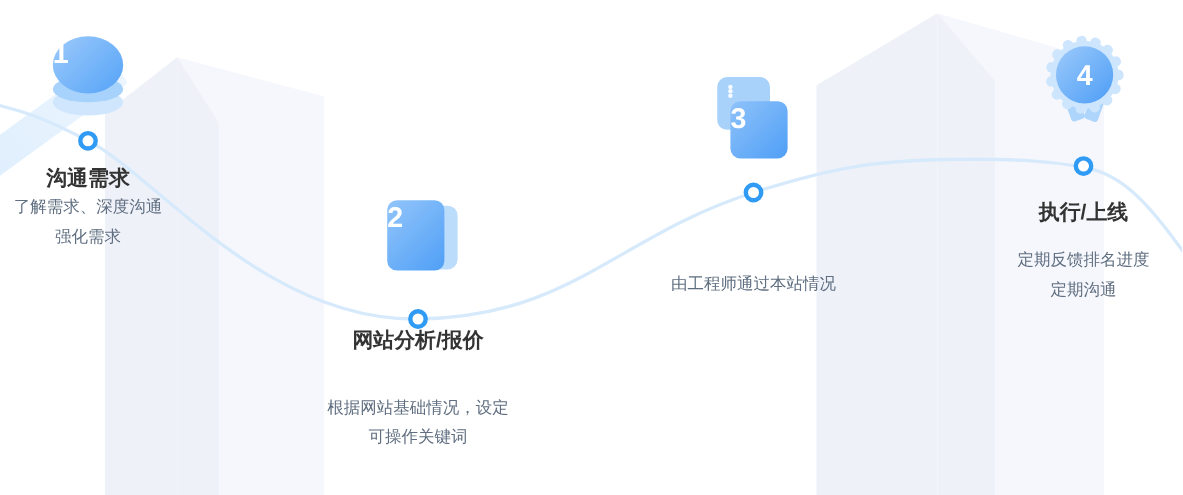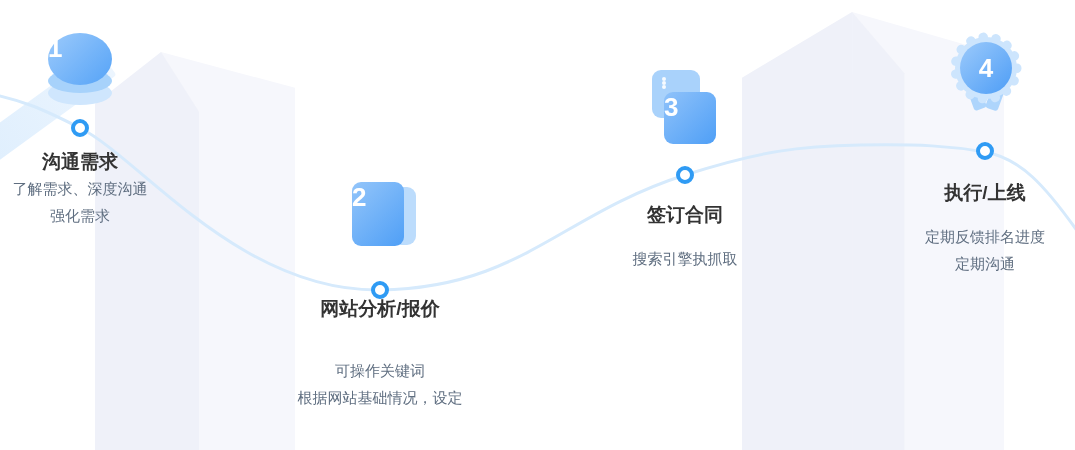--- a/index.html
+++ b/index.html
@@ -111,37 +111,36 @@
     <div>强化需求</div>
   </div>
 
   <div class="icon icon2">
     <span class="card-back"></span>
     <span class="card-front"><i class="num">2</i></span>
   </div>
   <div class="node d2"></div>
   <div class="title t2">网站分析/报价</div>
   <div class="desc x2">
+    <div>根据网站基础情况，设定</div>
     <div>可操作关键词</div>
-    <div>根据网站基础情况，设定</div>
   </div>
 
   <div class="icon icon3">
     <span class="win-back"></span>
     <span class="win-dots">
         <i></i>
         <i></i>
         <i></i>
       </span>
     <span class="win-front"><i class="num">3</i></span>
   </div>
   <div class="node d3"></div>
-  <div class="title t3">签订合同</div>
   <div class="desc x3">
-    <div>搜索引擎执抓取</div>
+    <div>由工程师通过本站情况</div>
   </div>
 
   <div class="icon icon4">
     <svg width="84" height="90" viewBox="0 0 84 90">
       <defs>
         <linearGradient id="g4" x1="0" y1="0" x2="1" y2="1">
           <stop offset="0" stop-color="#9ccafb"></stop>
           <stop offset="1" stop-color="#4d9df6"></stop>
         </linearGradient>
       </defs>

